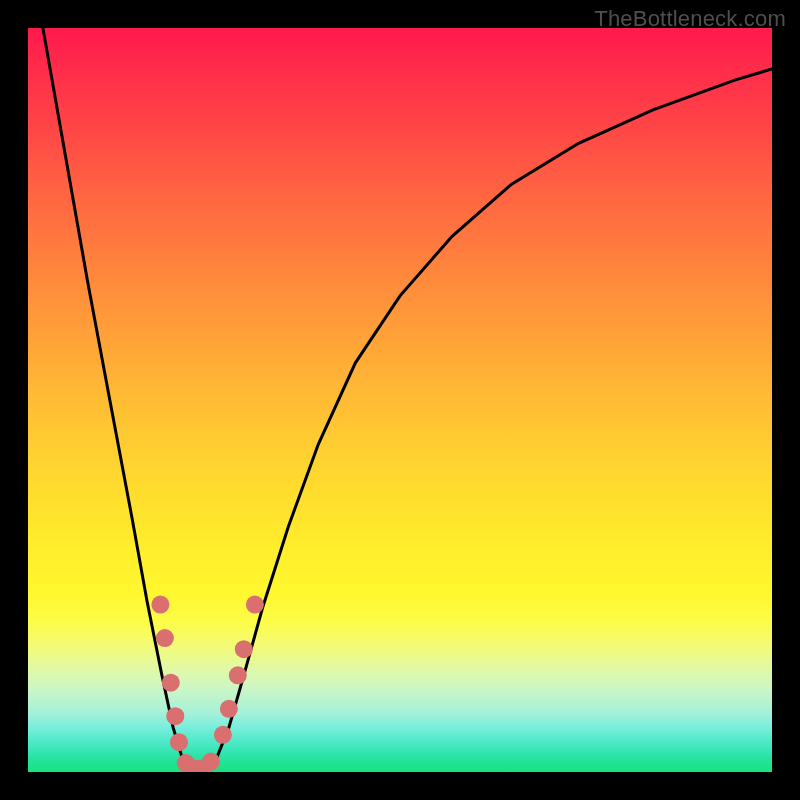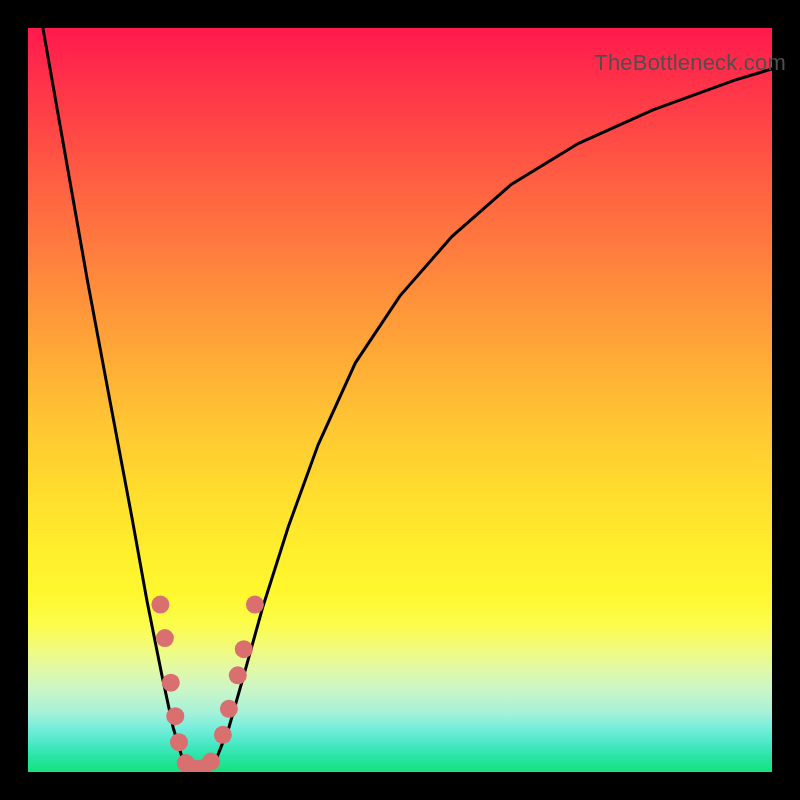--- a/index.html
+++ b/index.html
@@ -55,21 +55,20 @@
   }
   .watermark {
     position: absolute;
     top: 6px;
     right: 14px;
     color: #4f4f4f;
     font-size: 22px;
     font-weight: 500;
     letter-spacing: 0.2px;
     user-select: none;
-    margin-top: 44px;
   }
   svg.curve {
     position: absolute;
     top: 0; left: 0;
     width: 100%; height: 100%;
     overflow: visible;
   }
 </style>
 </head>
 <body>

